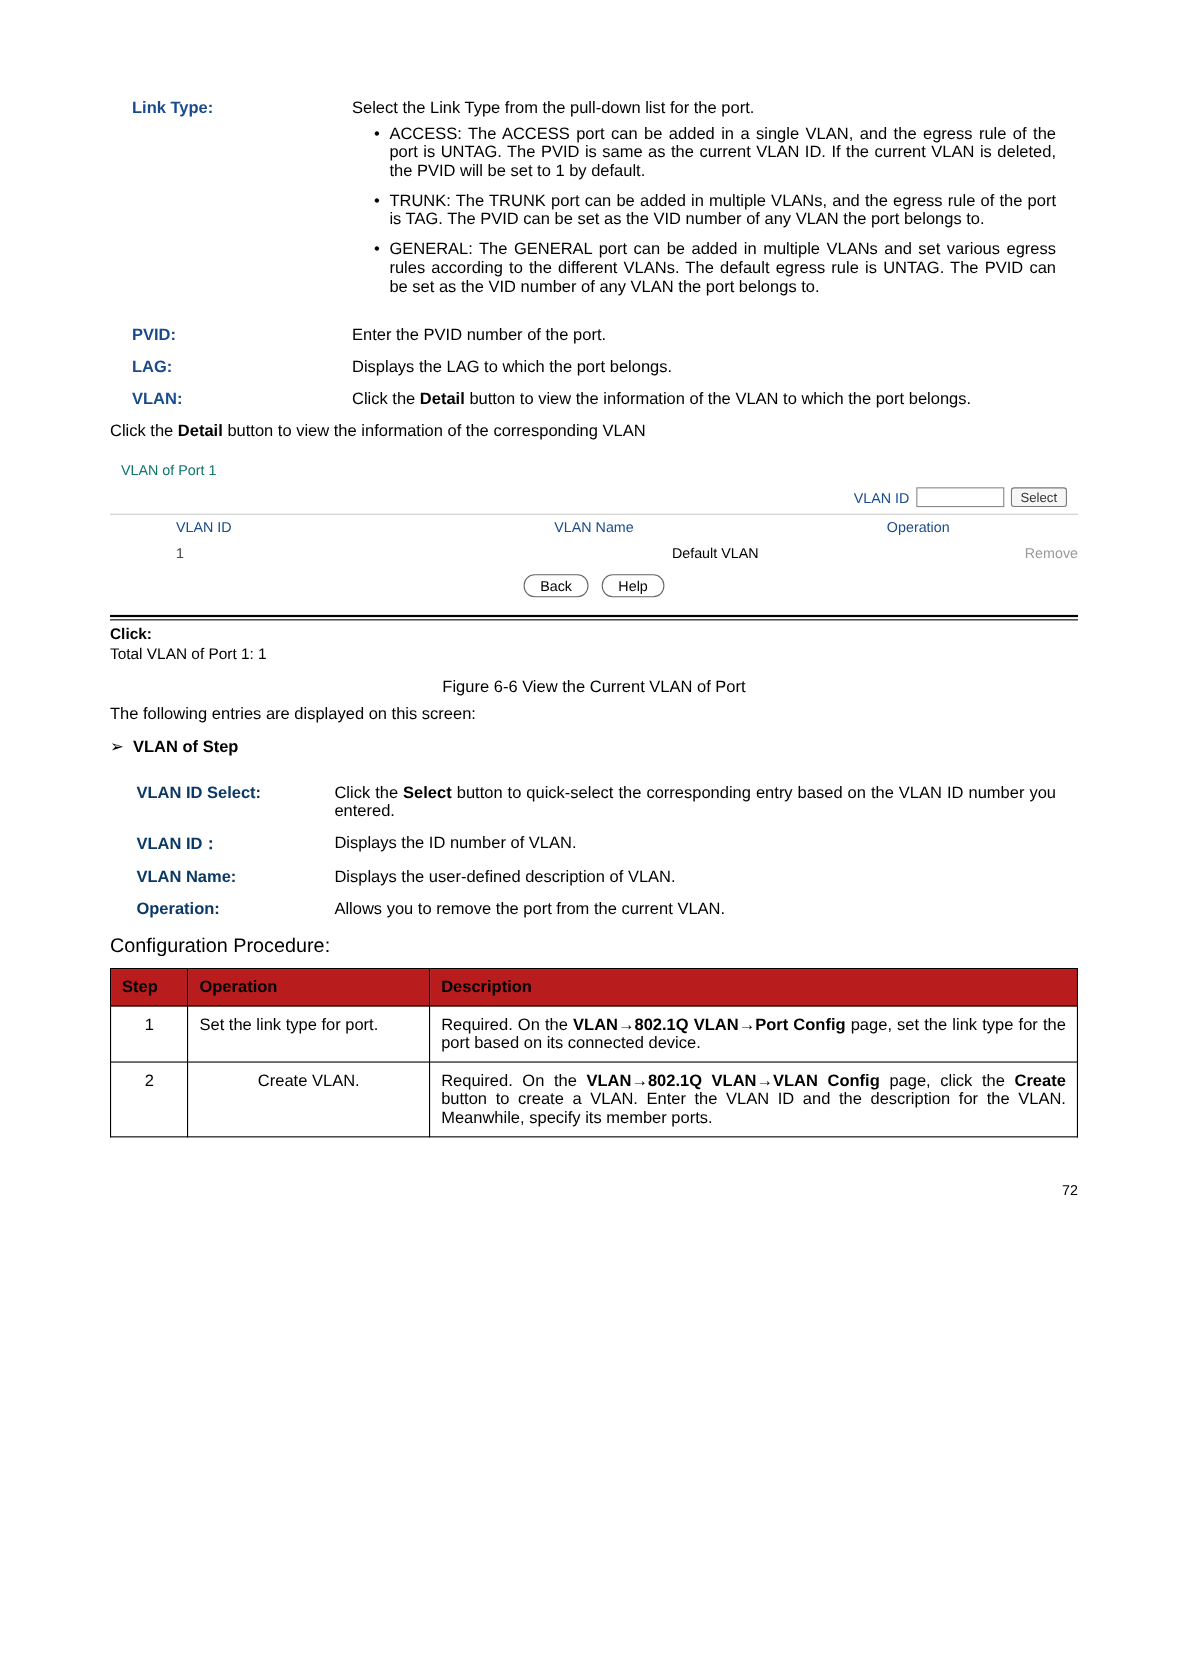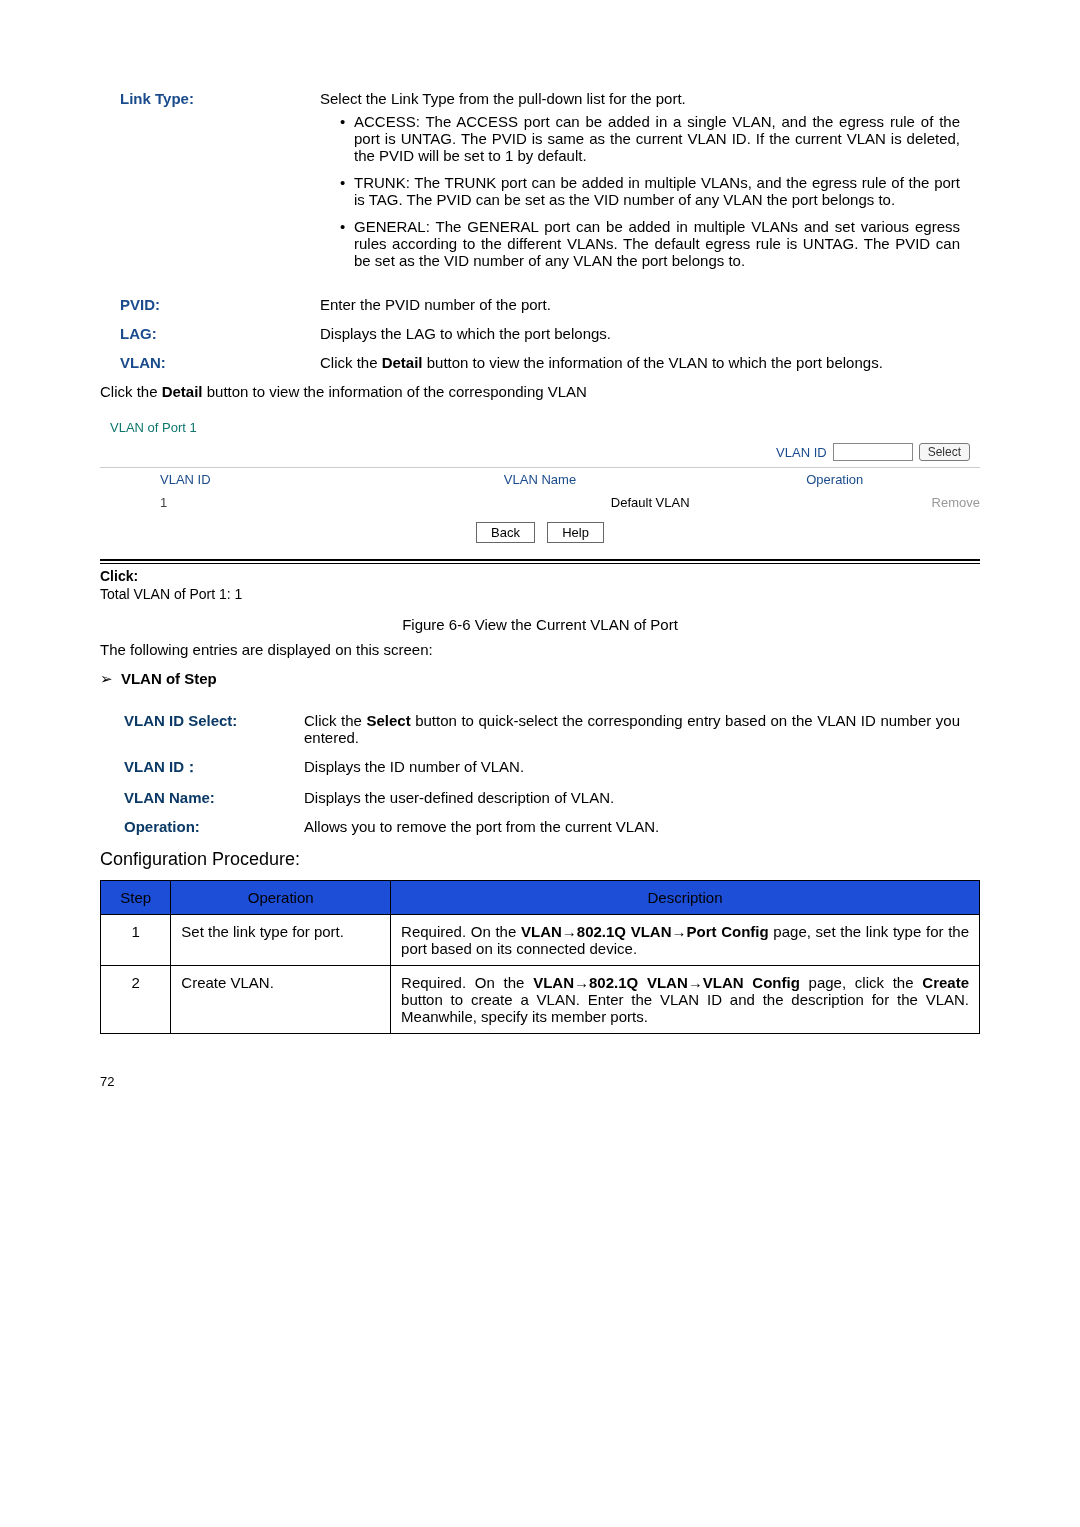--- a/index.html
+++ b/index.html
@@ -45,34 +45,34 @@
     padding: 1px 8px; font-size: 12px; background: #f6f6f6; color: #333;
   }
   .vlan-table { border-collapse: collapse; width: 100%; font-size: 13px; }
   .vlan-table th { color: #1a4b8c; font-weight: normal; padding: 4px 0; border-top: 1px solid #ccc; }
   .vlan-table th.left { padding-left: 60px; text-align: left; }
   .vlan-table td { text-align: right; padding: 4px 0; }
   .vlan-table td.left { padding-left: 60px; text-align: left; color: #444; }
   .vlan-table td.grey { color: #999; }
   .btn-row { text-align: center; padding: 8px 0; }
   .wbtn {
-    display: inline-block; border: 1px solid #666; border-radius: 0;
+    display: inline-block; border: 1px solid #666; border-radius: 10px;
     padding: 2px 14px; background: #fff; font-size: 13px; margin: 0 4px;
   }
   .note-block { margin-top: 4px; }
   .note-head { font-weight: bold; font-size: 14px; }
   .note-body { font-size: 14px; margin-top: 2px; }
   
   .figcap { text-align: center; margin: 14px 0 8px 0; }
   .config-head { font-size: 18px; margin: 14px 0 10px 0; }
   table.config { border-collapse: collapse; width: 100%; }
-  table.config th, table.config td { border: 1px solid #000; padding: 8px 10px; vertical-align: top; font-size: 15px; }
-  table.config th { background: #1d4ed8; text-align: center; font-weight: normal; }
+  table.config th, table.config td { border: 1px solid #000; padding: 8px 10px; vertical-align: top; font-size: 15px; text-align: center; }
+  table.config th { background: #b91c1c; text-align: left; font-weight: bold; }
   table.config td.center { text-align: center; }
-  .page-num { text-align: left; font-size: 13px; margin-top: 40px; }
+  .page-num { text-align: right; font-size: 13px; margin-top: 40px; }
 </style>
 </head>
 <body>
 
 <div class="def-row">
   <div class="def-label">Link Type:</div>
   <div class="def-content">
     <div>Select the Link Type from the pull-down list for the port.</div>
     <ul class="bullets">
       <li>ACCESS: The ACCESS port can be added in a single VLAN, and the egress rule of the port is UNTAG. The PVID is same as the current VLAN ID. If the current VLAN is deleted, the PVID will be set to 1 by default.</li>

